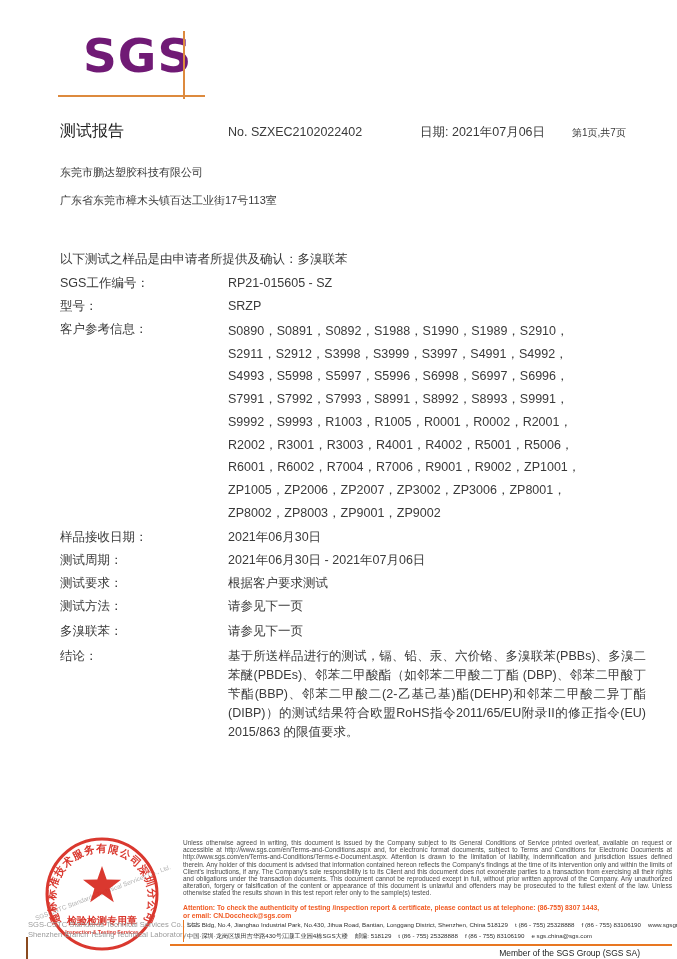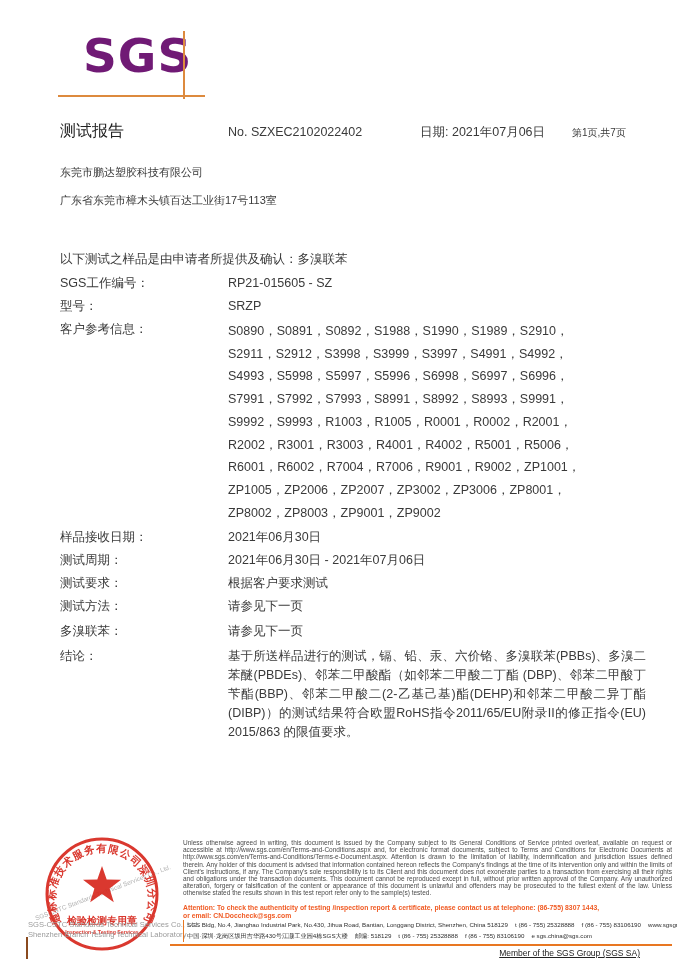--- a/index.html
+++ b/index.html
@@ -43,21 +43,21 @@
     position:absolute; left:183px; top:904px; width:489px;
     font-size:6.8px; line-height:7.6px; font-weight:bold; color:#f05a23;
   }
   .addr{ position:absolute; left:187px; width:485px; display:flex; font-size:6.2px; color:#2f2f2f; white-space:nowrap; }
   .addr span{ margin-right:7px; }
   .addr1{ top:921px; }
   .addr2{ top:932px; }
   .addr-sep{ position:absolute; left:183px; top:920px; width:1px; height:22px; background:#e87722; }
   .rule{ position:absolute; left:170px; top:944px; width:502px; height:2px; background:#e87722; }
   .left-tick{ position:absolute; left:26px; top:937px; width:2px; height:22px; background:#8a4a1f; }
-  .member{ position:absolute; right:37px; top:948px; font-size:8.5px; color:#222;text-decoration:underline; }
+  .member{ position:absolute; right:37px; top:948px; font-size:8.5px; color:#222; }
   
   .stamp{ position:absolute; left:42px; top:834px; width:120px; height:120px; opacity:0.92; }
   .stamp-behind{
     position:absolute; left:30px; top:886px; width:160px;
     transform:rotate(-21deg); font-size:6.4px; color:#b3b3b3; white-space:nowrap; overflow:hidden;
   }
   .sgs-lines{ position:absolute; left:28px; top:920px; width:176px; font-size:7.6px; line-height:9.6px; color:#9b9b9b; }
 </style>
 </head>
 <body>

